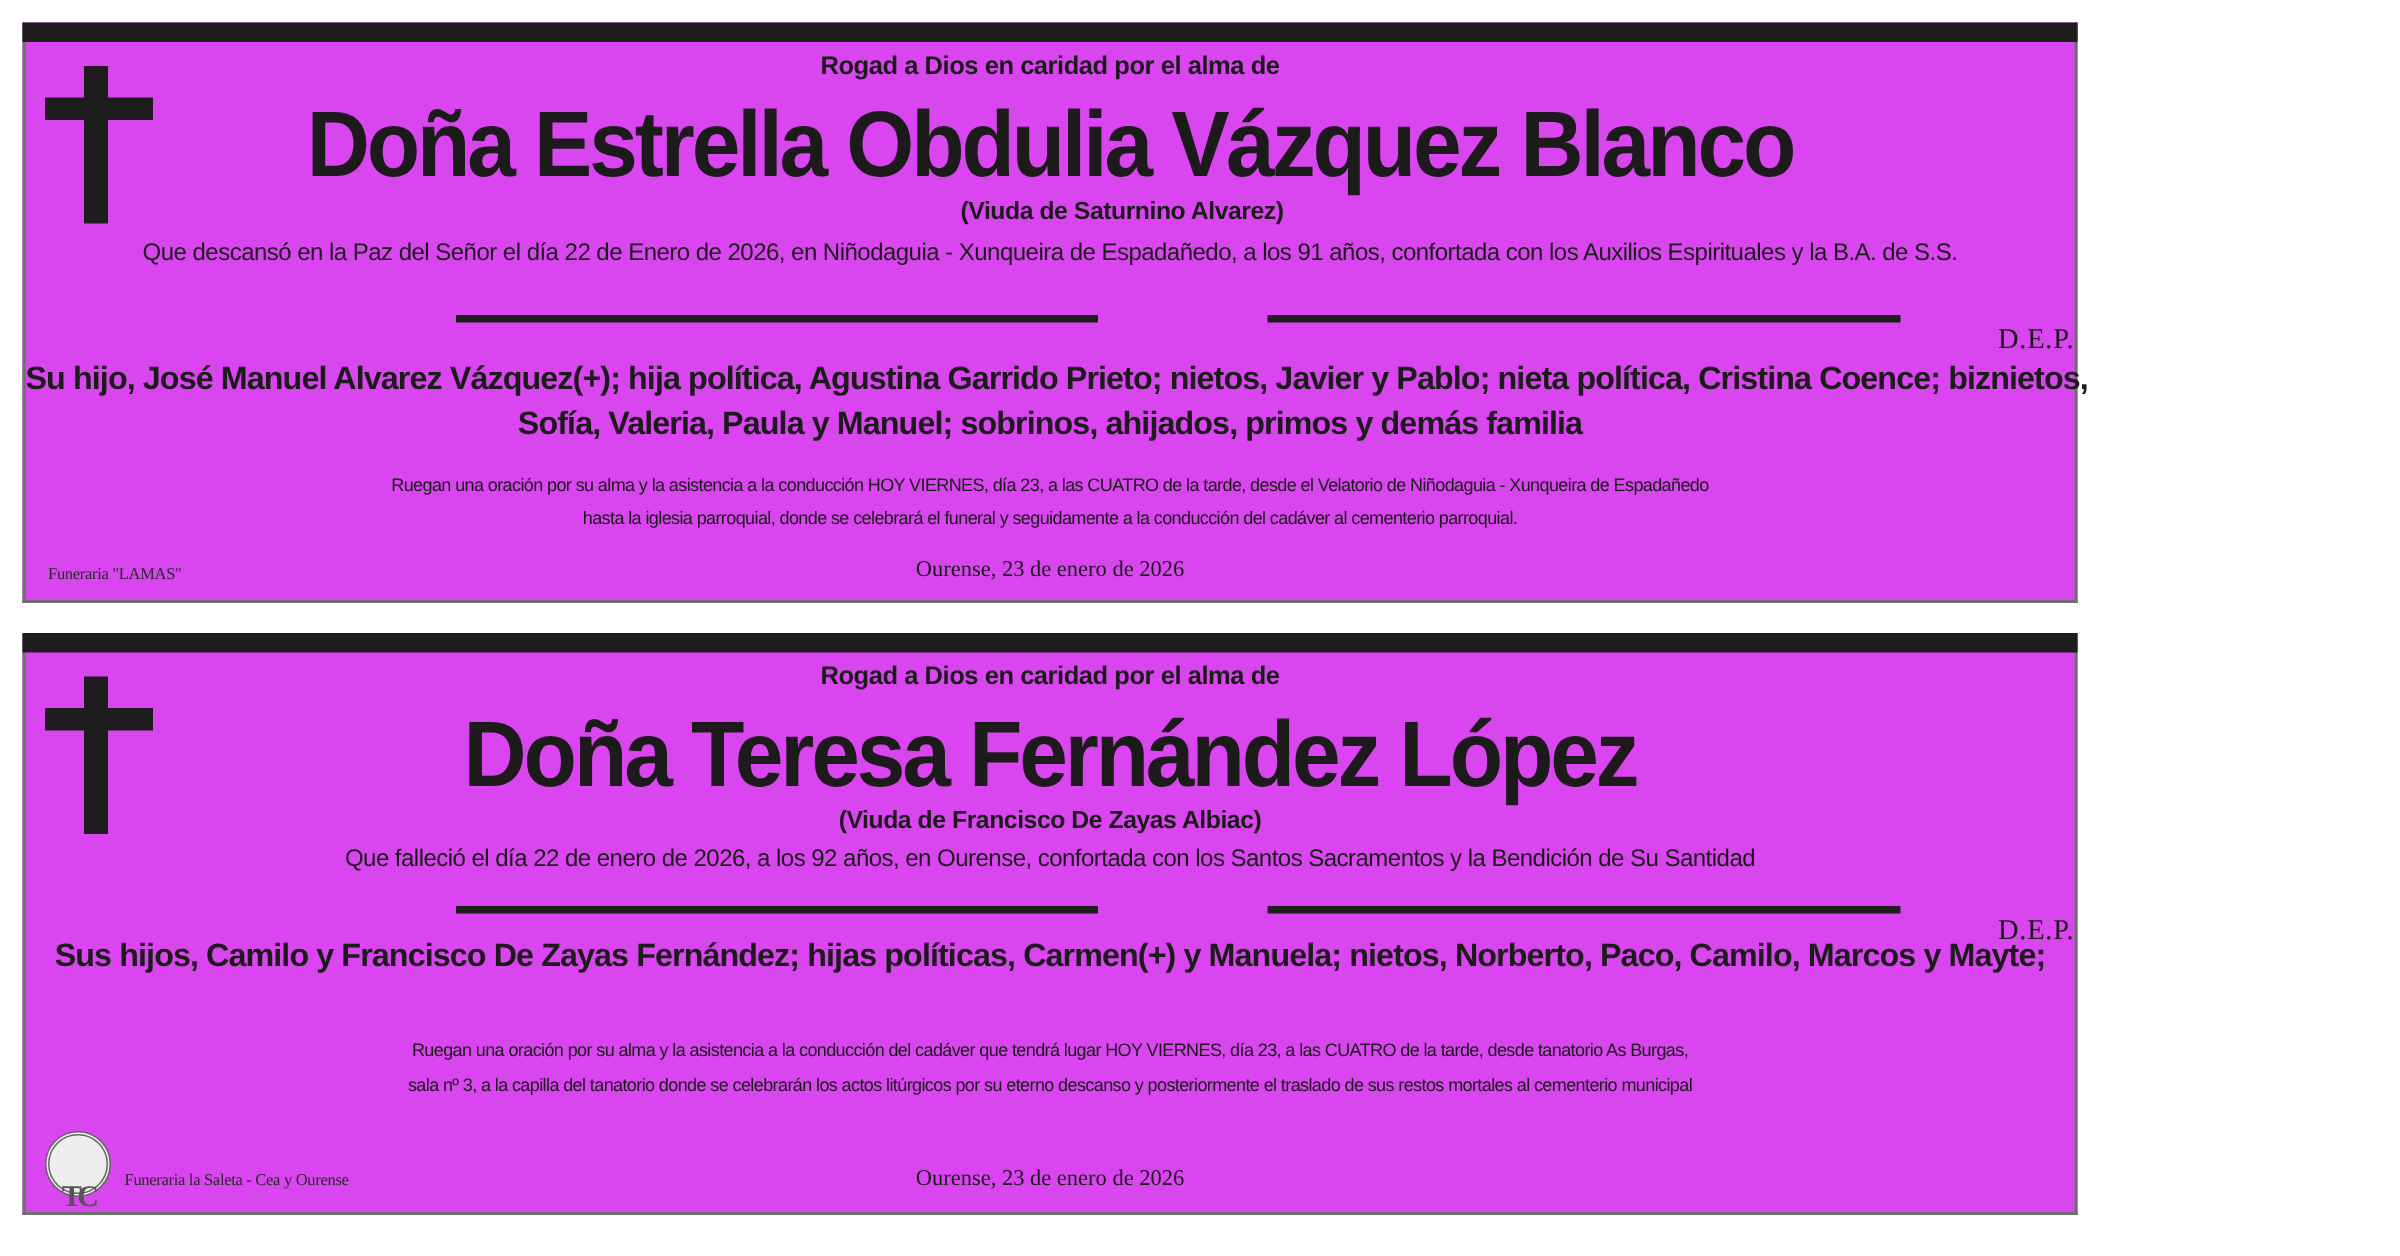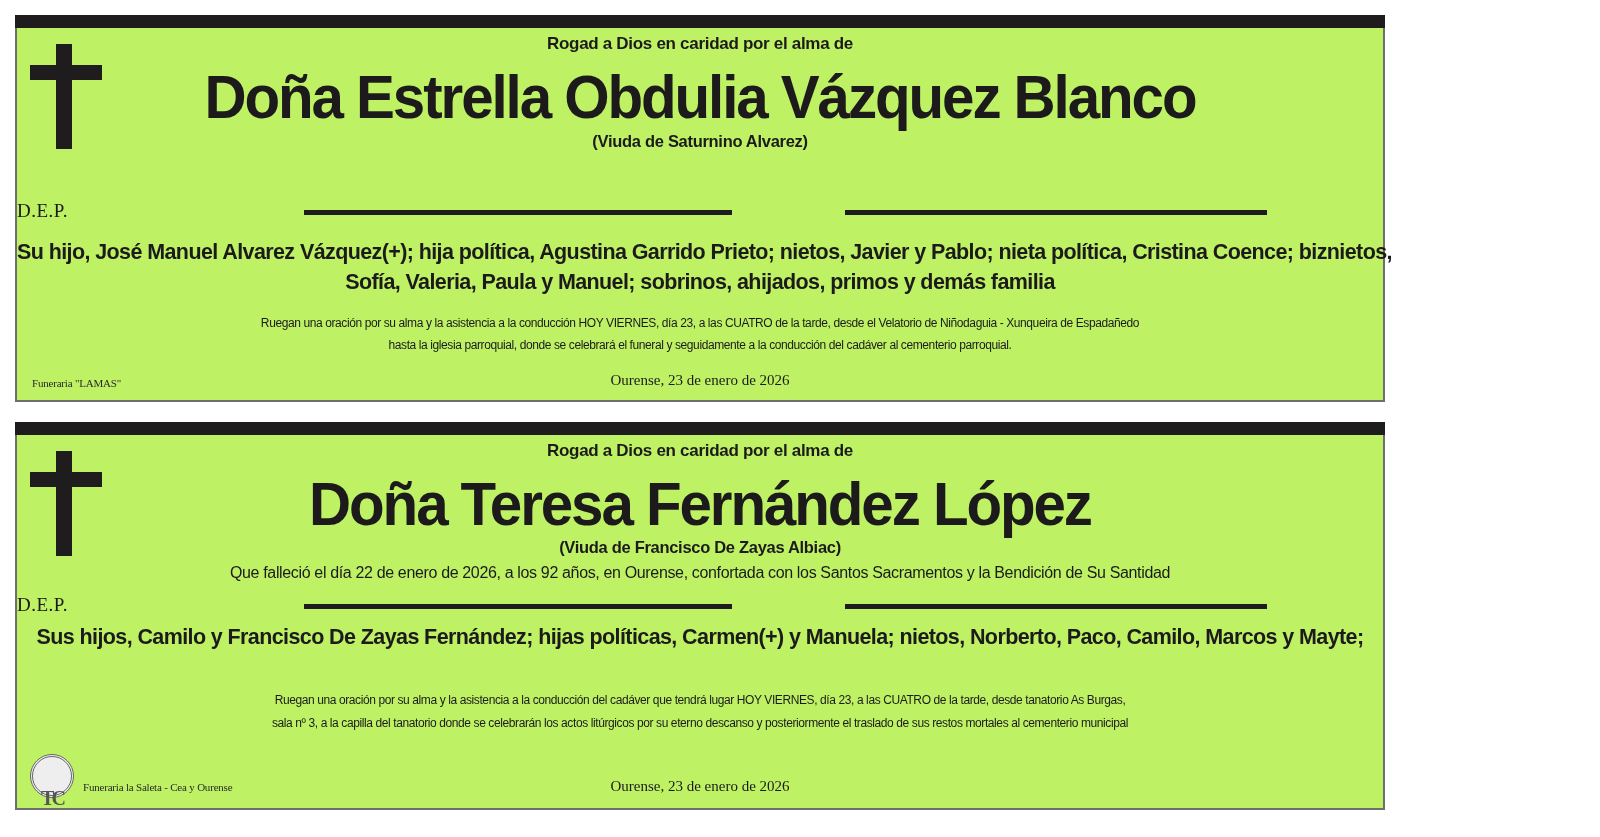--- a/index.html
+++ b/index.html
@@ -4,21 +4,21 @@
 <style>
   html, body { margin: 0; padding: 0; background: #ffffff; }
   body {
     width: 1600px; height: 837px; position: relative; overflow: hidden;
     font-family: "Liberation Sans", "DejaVu Sans", sans-serif;
     color: #1c1a1b;
   }
   .notice {
     position: absolute; left: 15px; width: 1370px;
     border: 2px solid #6e6e6e; border-top: none;
-    background: #bef264; box-sizing: border-box;
+    background: #d946ef; box-sizing: border-box;
   }
   .notice .topbar {
     position: absolute; left: -2px; right: -2px; top: 0; height: 13px;
     background: #1e1c1d;
   }
   .cross {
     position: absolute; left: 13px; width: 72px; height: 105px;
   }
   .cross .v { position: absolute; left: 26px; top: 0; width: 16px; height: 105px; background: #1e1c1d; }
   .cross .h { position: absolute; left: 0; top: 21px; width: 72px; height: 15px; background: #1e1c1d; }
@@ -29,21 +29,21 @@
   .name {
     font-family: "Liberation Sans Narrow", "Liberation Sans", sans-serif;
     font-weight: bold; font-size: 62px; letter-spacing: -2.2px;
     transform: scaleX(0.94); transform-origin: center; line-height: 1;
   }
   .widow { font-weight: bold; font-size: 16.5px; letter-spacing: -0.3px; }
   .info { font-size: 16px; letter-spacing: -0.35px; }
   .dep-row { position: absolute; left: 0; width: 100%; height: 22px; }
   .dep-row .rule { position: absolute; top: 10px; height: 5px; background: #1e1c1d; }
   .dep-row .dep {
-    position: absolute; top: 0; left: 0; width: 100%; text-align: left;
+    position: absolute; top: 16px; left: 0; width: 100%; text-align: right;
     font-family: "Liberation Serif", "DejaVu Serif", serif; font-size: 19px; letter-spacing: 0.5px;
   }
   .family { font-weight: bold; font-size: 21.5px; letter-spacing: -0.6px; line-height: 30px; }
   .prayer { font-size: 12px; letter-spacing: -0.4px; line-height: 22px; }
   .place { font-weight: normal; font-size: 15px; font-family: "Liberation Serif", "DejaVu Serif", serif; }
   .funeraria { position: absolute; font-size: 11px; letter-spacing: -0.2px; color: #2a2a2a; font-family: "Liberation Serif", "DejaVu Serif", serif; }
   .logo {
     position: absolute; width: 44px; height: 44px; border-radius: 50%;
     border: 3px double #666; box-sizing: border-box; background: #eee;
     display: flex; align-items: center; justify-content: center;
@@ -54,21 +54,22 @@
 <body>
 
 <div class="notice" style="top:15px; height:387px;">
   <div class="topbar"></div>
   <div class="cross" style="top:29px;">
     <div class="v"></div>
       <div class="h"></div>
   </div>
   <div class="line rogad" style="top:19px;">Rogad a Dios en caridad por el alma de</div>
   <div class="line name" style="top:51px;">Doña Estrella Obdulia Vázquez Blanco</div>
-  <div class="line widow" style="top:117px;">(Viuda de Saturnino Alvarez)</div>
+  <div class="line widow" style="top:117px;padding-left:48px;">(Viuda de Saturnino Alvarez)</div>
+  <div class="line info" style="top:145px;">Que descansó en la Paz del Señor el día 22 de Enero de 2026, en Niñodaguia - Xunqueira de Espadañedo, a los 91 años, confortada con los Auxilios Espirituales y la B.A. de S.S.</div>
   <div class="dep-row" style="top:185px;">
     <div class="rule" style="left:287px; width:428px;"></div>
     <div class="dep">D.E.P.</div>
     <div class="rule" style="left:828px; width:422px;"></div>
   </div>
   <div class="line family" style="top:222px;">Su hijo, José Manuel Alvarez Vázquez(+); hija política, Agustina Garrido Prieto; nietos, Javier y Pablo; nieta política, Cristina Coence; biznietos,</div>
   <div class="line family" style="top:252px;">Sofía, Valeria, Paula y Manuel; sobrinos, ahijados, primos y demás familia</div>
   <div class="line prayer" style="top:297px;">Ruegan una oración por su alma y la asistencia a la conducción HOY VIERNES, día 23, a las CUATRO de la tarde, desde el Velatorio de Niñodaguia - Xunqueira de Espadañedo</div>
   <div class="line prayer" style="top:319px;">hasta la iglesia parroquial, donde se celebrará el funeral y seguidamente a la conducción del cadáver al cementerio parroquial.</div>
   <div class="line place" style="top:357px;">Ourense, 23 de enero de 2026</div>

